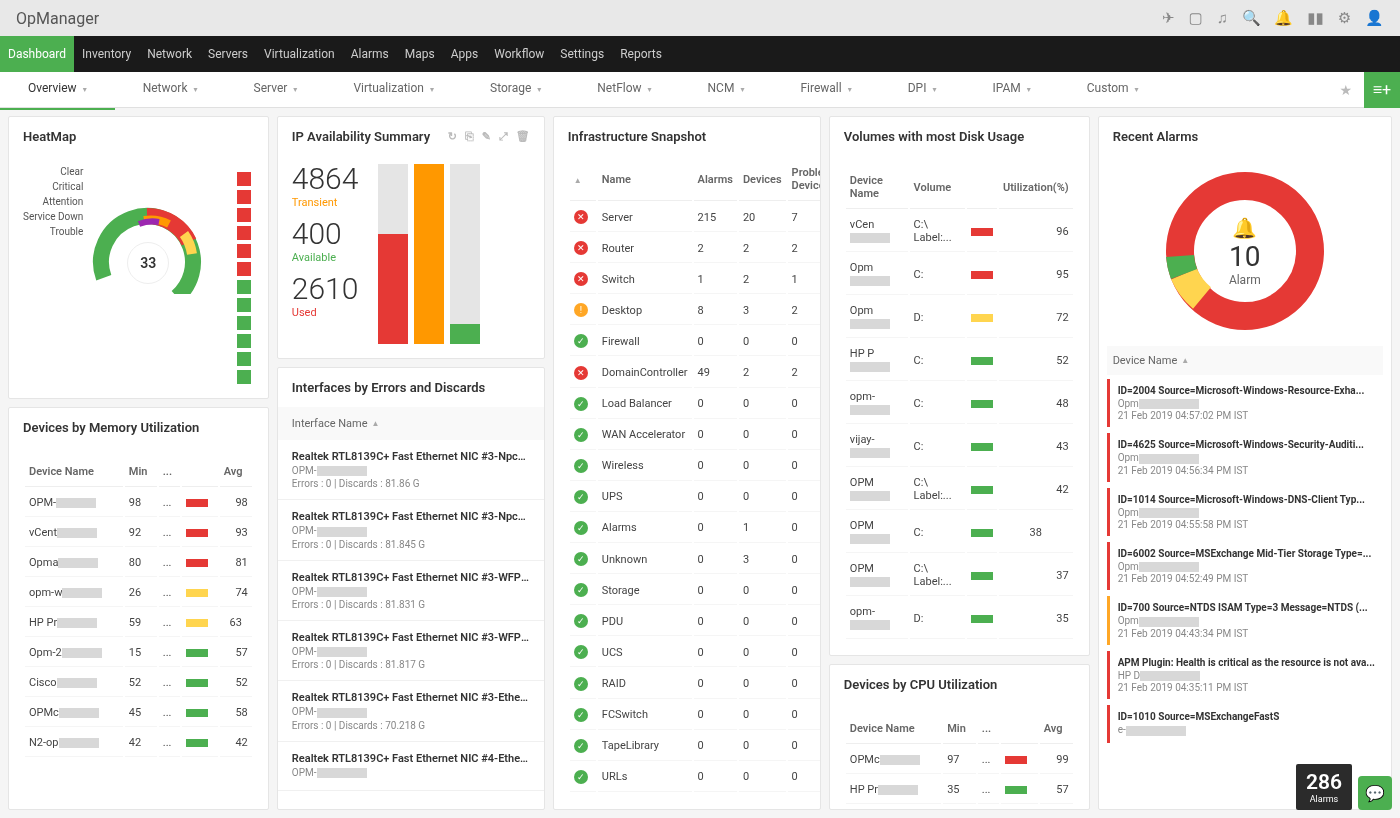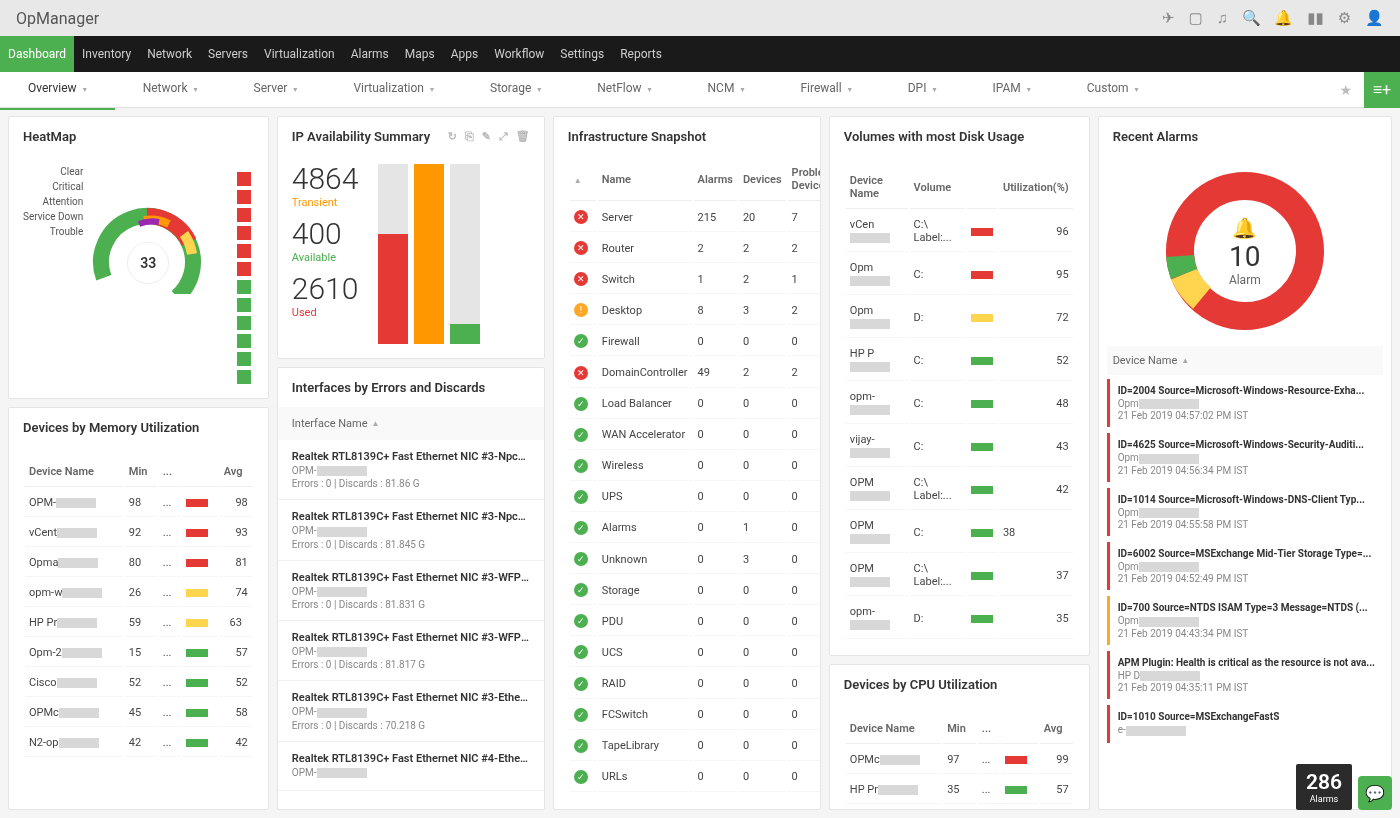--- a/index.html
+++ b/index.html
@@ -536,21 +536,21 @@
               <tr>
                 <td>OPM<span class="redacted" style="width:40px"></span></td>
                 <td>C:\ Label:...</td>
                 <td><span class="ubar" style="background:#4caf50"></span></td>
                 <td style="text-align:right">42</td>
               </tr>
               <tr>
                 <td>OPM<span class="redacted" style="width:40px"></span></td>
                 <td>C:</td>
                 <td><span class="ubar" style="background:#4caf50"></span></td>
-                <td style="text-align:left">38</td>
+                <td style="text-align:center">38</td>
               </tr>
               <tr>
                 <td>OPM<span class="redacted" style="width:40px"></span></td>
                 <td>C:\ Label:...</td>
                 <td><span class="ubar" style="background:#4caf50"></span></td>
                 <td style="text-align:right">37</td>
               </tr>
               <tr>
                 <td>opm-<span class="redacted" style="width:40px"></span></td>
                 <td>D:</td>

